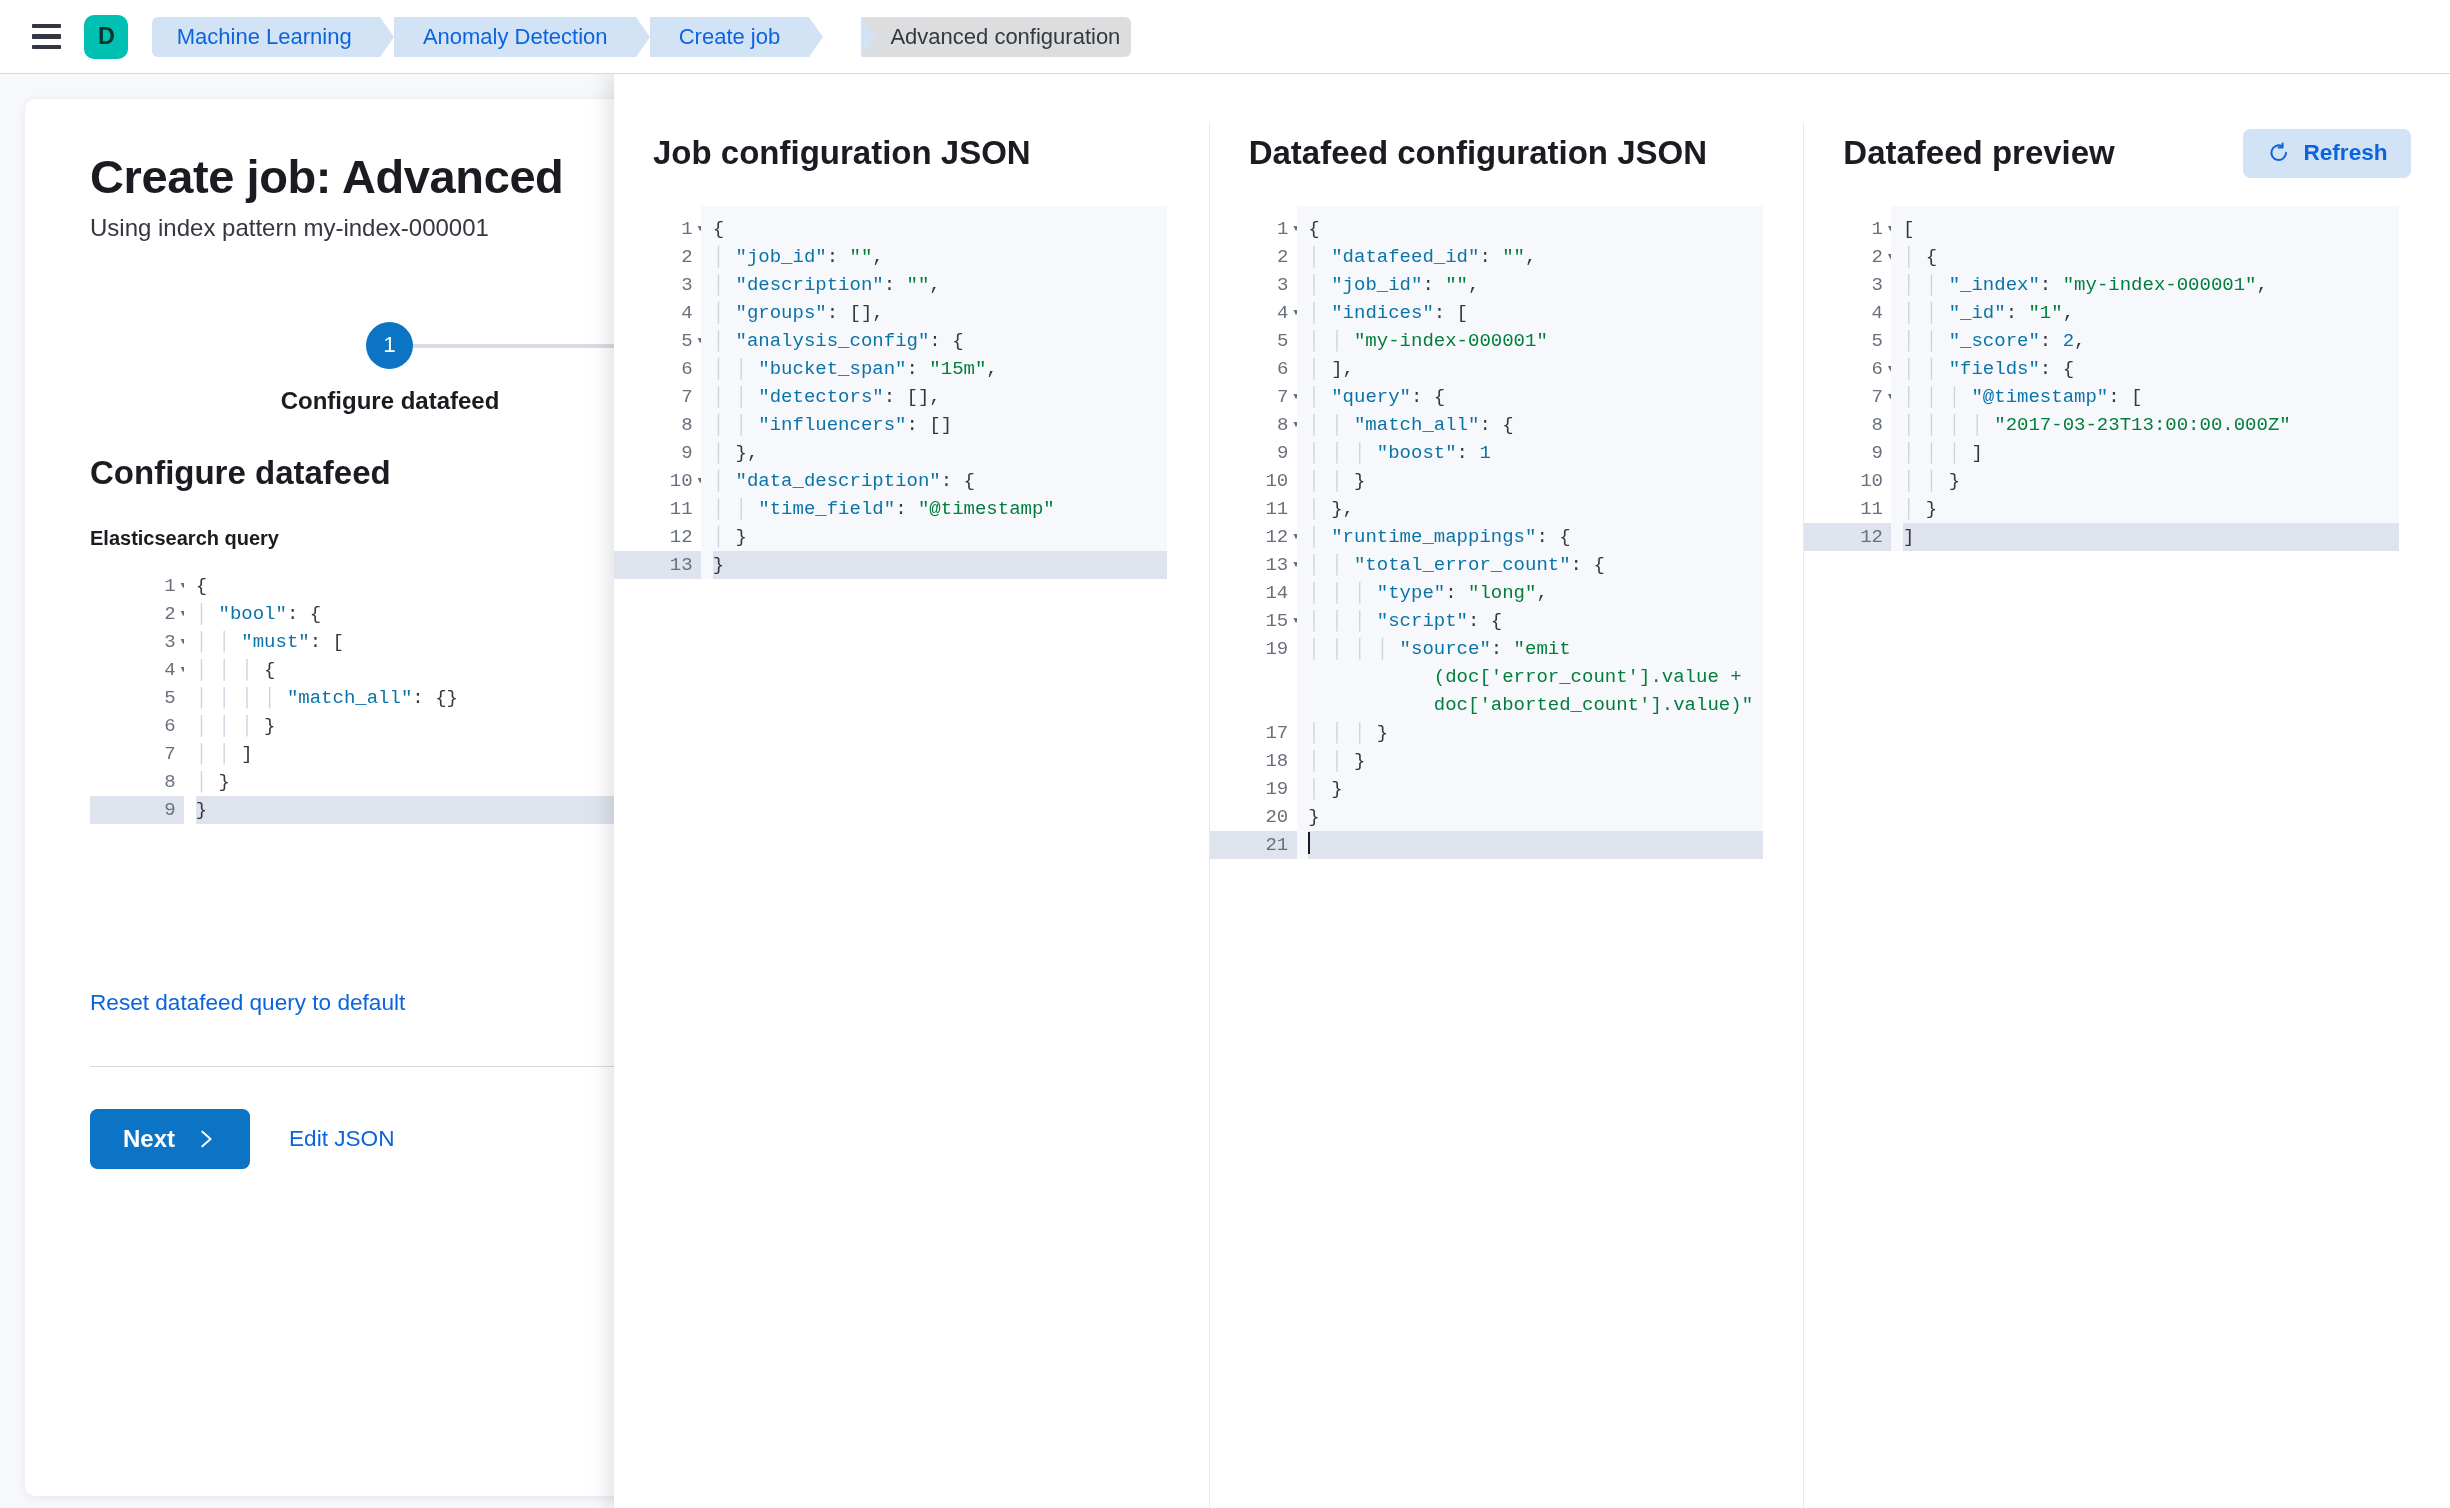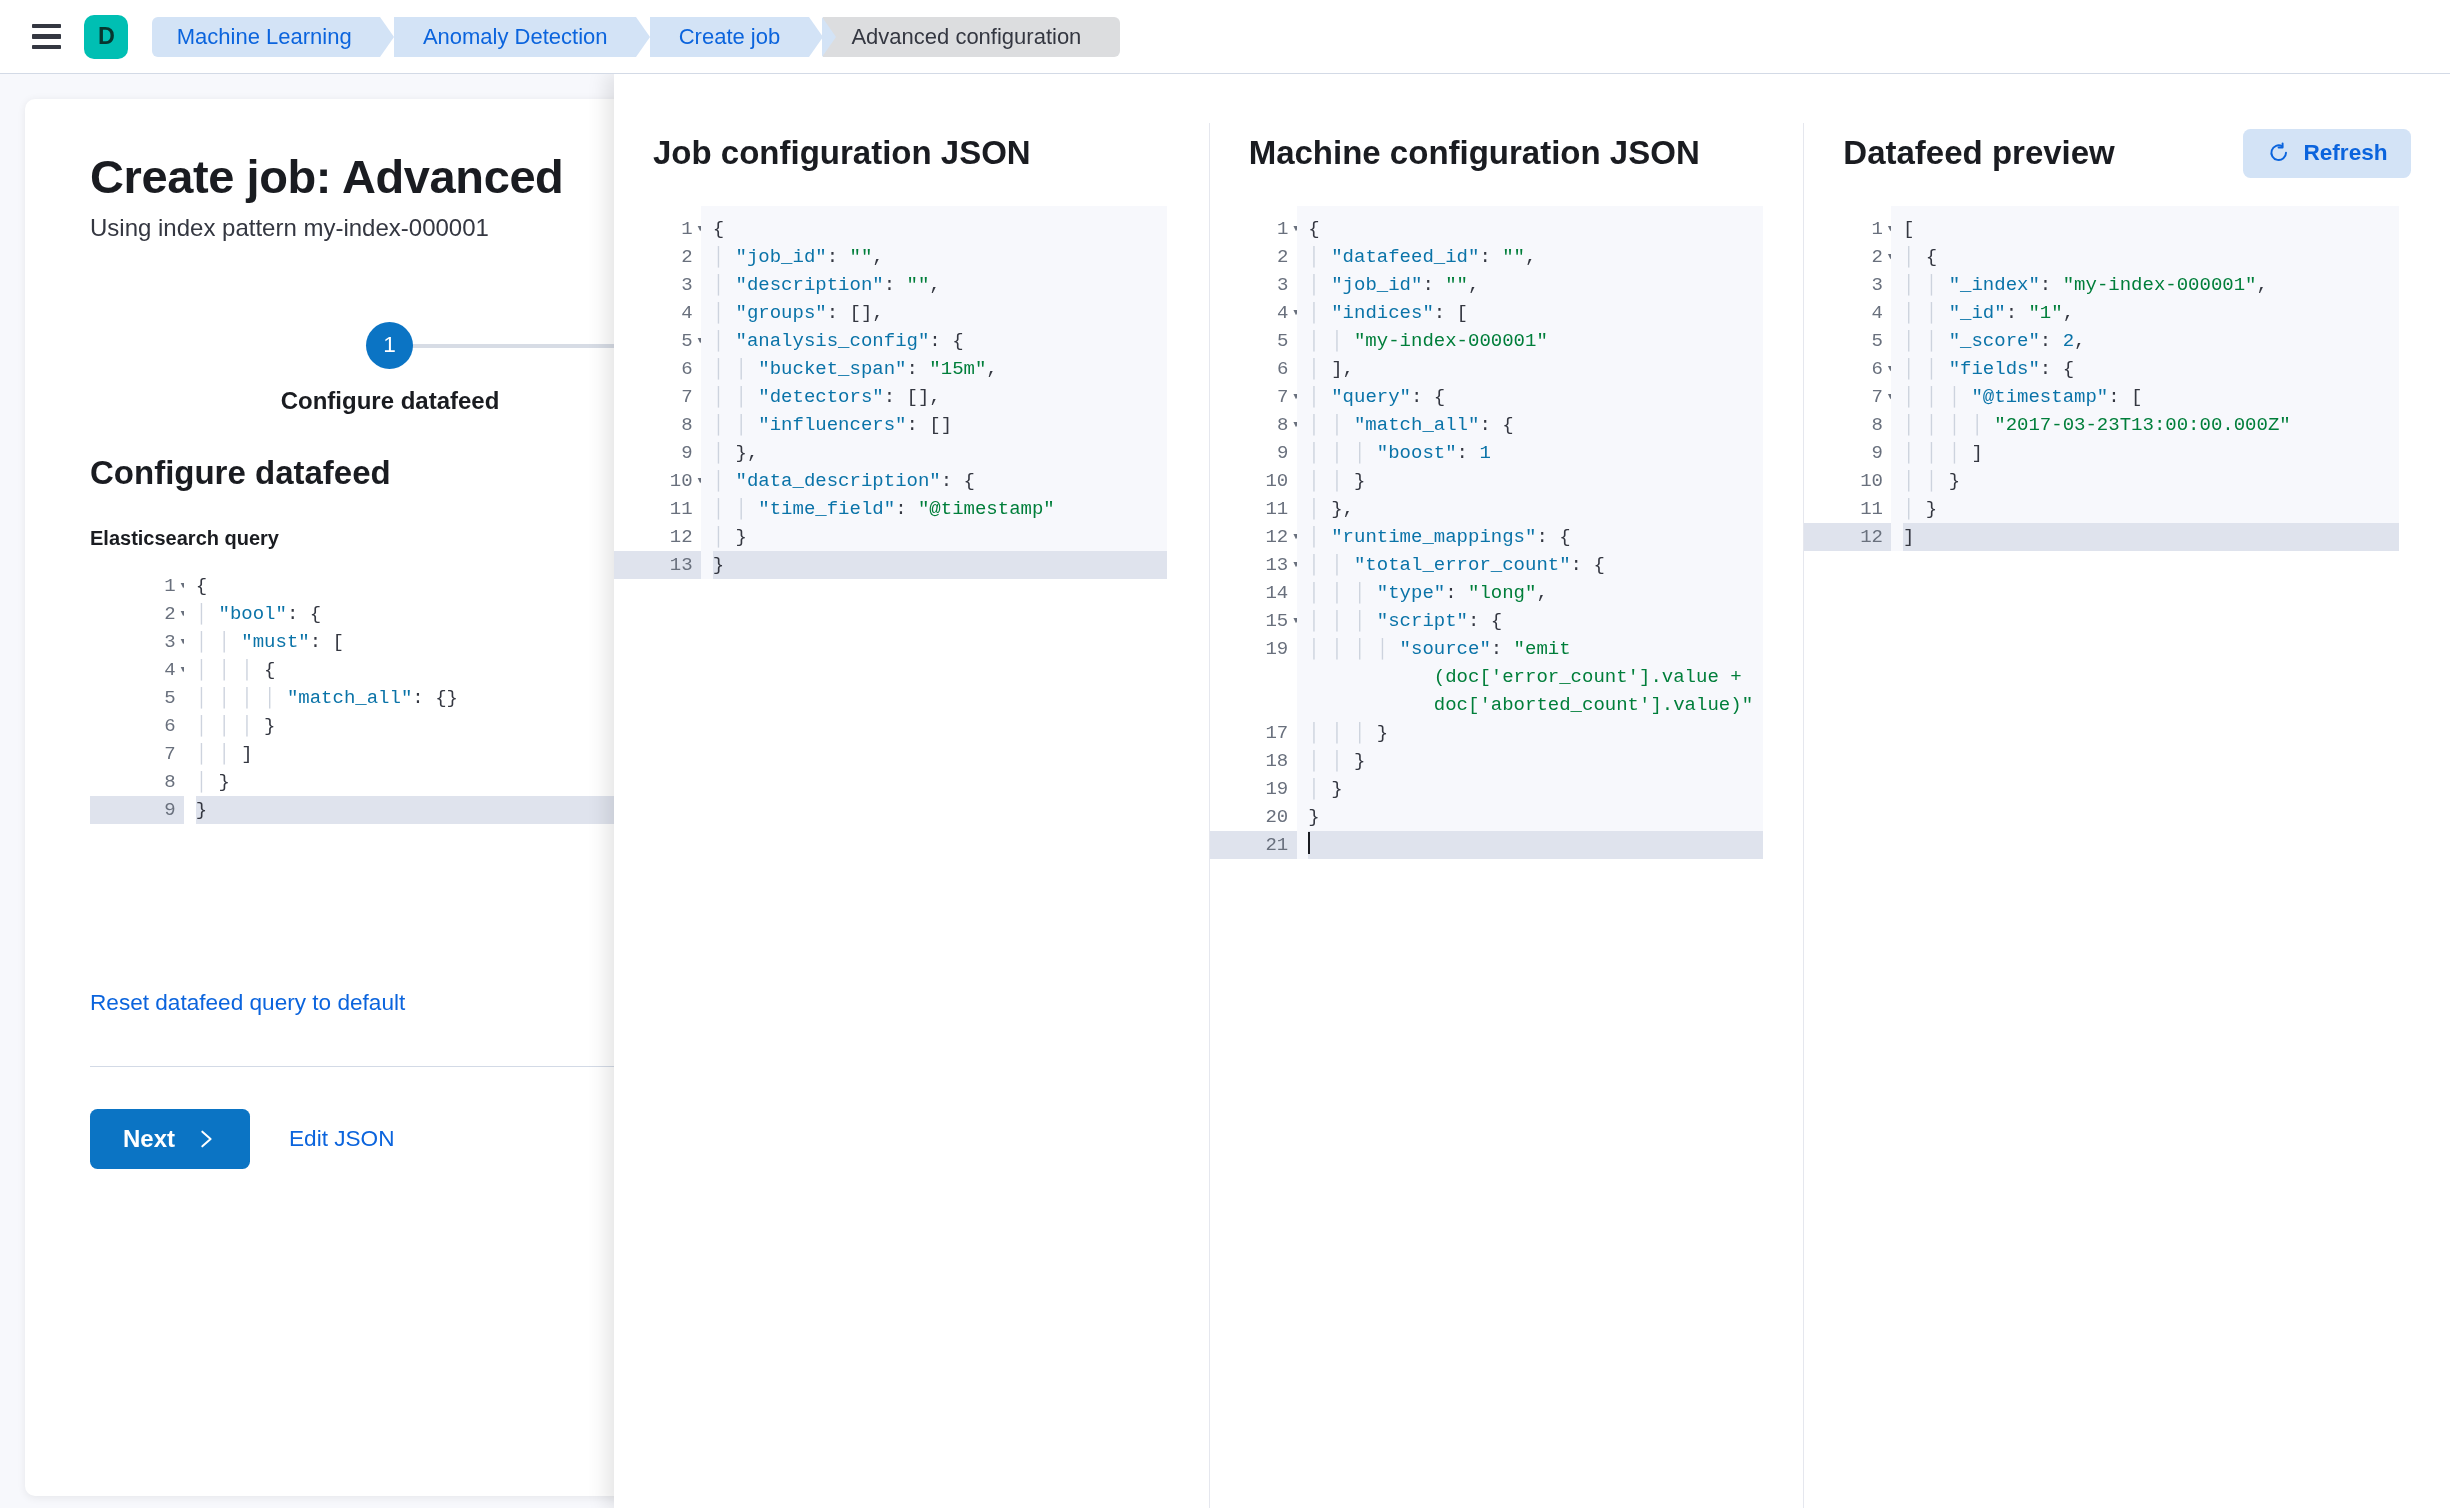--- a/index.html
+++ b/index.html
@@ -42,21 +42,21 @@
   .crumb:first-child { border-top-left-radius: 5.9px; border-bottom-left-radius: 5.9px; padding-left: 25px; }
   .crumb:after {
     content: ""; position: absolute; right: -14.2px; top: 0;
     width: 0; height: 0;
     border-top: 20px solid transparent; border-bottom: 20px solid transparent;
     border-left: 14.2px solid #d3e3f6;
   }
   .crumb.last {
     background: #dcdddf; color: #343741; cursor: default;
     border-top-right-radius: 5.9px; border-bottom-right-radius: 5.9px;
-    margin-right: 0; padding-right: 39px;
+    margin-right: 0; padding-right: 11px; margin-left: 39px;
   }
   .crumb.last:after { display: none; }
   .crumb.last:before {
     content: ""; position: absolute; left: -0.8px; top: 0;
     width: 0; height: 0;
     border-top: 20px solid transparent; border-bottom: 20px solid transparent;
     border-left: 14.2px solid #d3e3f6;
   }
 
   
@@ -298,21 +298,21 @@
               <div class="ln">12</div>
               <div class="ln hl-row">13</div>
             </div>
           <div class="code" style="background: rgb(247, 248, 252);"><div class="row"><span class="p">{</span></div><div class="row"><span class="ind">│ </span><span class="k">"job_id"</span><span class="p">: </span><span class="s">""</span><span class="p">,</span></div><div class="row"><span class="ind">│ </span><span class="k">"description"</span><span class="p">: </span><span class="s">""</span><span class="p">,</span></div><div class="row"><span class="ind">│ </span><span class="k">"groups"</span><span class="p">: [],</span></div><div class="row"><span class="ind">│ </span><span class="k">"analysis_config"</span><span class="p">: {</span></div><div class="row"><span class="ind">│ │ </span><span class="k">"bucket_span"</span><span class="p">: </span><span class="s">"15m"</span><span class="p">,</span></div><div class="row"><span class="ind">│ │ </span><span class="k">"detectors"</span><span class="p">: [],</span></div><div class="row"><span class="ind">│ │ </span><span class="k">"influencers"</span><span class="p">: []</span></div><div class="row"><span class="ind">│ </span><span class="p">},</span></div><div class="row"><span class="ind">│ </span><span class="k">"data_description"</span><span class="p">: {</span></div><div class="row"><span class="ind">│ │ </span><span class="k">"time_field"</span><span class="p">: </span><span class="s">"@timestamp"</span></div><div class="row"><span class="ind">│ </span><span class="p">}</span></div><div class="row hl-row"><span class="p">}</span></div></div>
         </div>
       </div>
     </div>
 
     <div class="fcol" id="col2">
       <div class="fcol-head">
-        <div class="fcol-title">Machine configuration JSON</div>
+        <div class="fcol-title">Datafeed configuration JSON</div>
       </div>
       <div class="fcol-editor">
         <div class="ed-inner editor" style="background: rgb(255, 255, 255);">
           <div class="gutter" style="background: rgb(255, 255, 255);">
               <div class="ln">1<span class="fold">▾</span></div>
               <div class="ln">2</div>
               <div class="ln">3</div>
               <div class="ln">4<span class="fold">▾</span></div>
               <div class="ln">5</div>
               <div class="ln">6</div>

